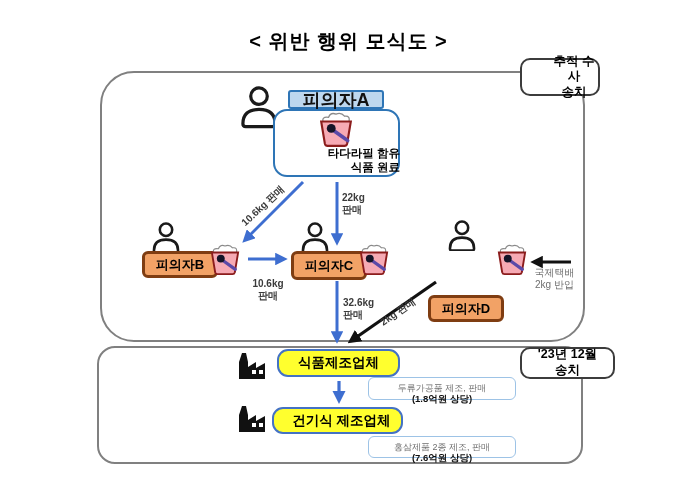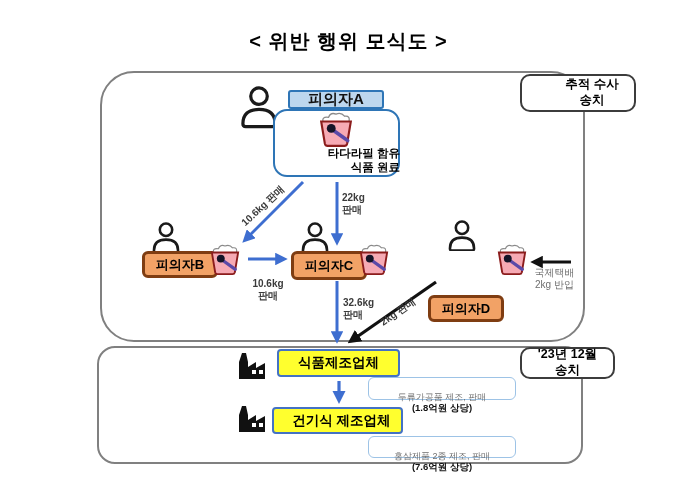--- a/index.html
+++ b/index.html
@@ -24,60 +24,60 @@
   .overlay{left:0;top:0;width:697px;height:483px;z-index:2;pointer-events:none;}
   .icon{z-index:3;}
   .suspect-box{
     background:#f2a266;border:3px solid #7f3d12;border-radius:6px;box-sizing:border-box;
     z-index:3;display:flex;align-items:center;justify-content:center;
     font-size:13px;font-weight:bold;color:#000;
   }
   .label-a{
     left:288px;top:90px;width:96px;height:19px;background:#bdd7ee;border:2px solid #2e75b6;
     border-radius:3px;box-sizing:border-box;z-index:4;display:flex;align-items:center;
-    justify-content:center;font-size:15px;font-weight:bold;z-index:4;
+    justify-content:center;font-size:18px;font-weight:bold;z-index:4;
   }
   .material-box{
     left:273px;top:109px;width:127px;height:68px;background:#fff;border:2.5px solid #2e75b6;
     border-radius:14px;box-sizing:border-box;z-index:3;
   }
   .material-text{
     left:273px;top:147px;width:127px;text-align:center;z-index:4;
     font-size:11.5px;font-weight:bold;line-height:1.2;color:#000;
   }
   .material-text span{display:block;text-align:right;}
   .flow-label{
     z-index:3;font-size:10px;font-weight:bold;color:#3b3b3b;line-height:1.2;
   }
   .flow-label span{display:block;}
   .rot{transform-origin:center center;text-align:center;}
   .gray-label{color:#6e6e6e;}
   .yellow-box{
-    background:#ffff2e;border:2.5px solid #4472c4;border-radius:4px;box-sizing:border-box;
+    background:#ffff2e;border:2.5px solid #4472c4;border-radius:11px;box-sizing:border-box;
     z-index:3;display:flex;align-items:center;justify-content:center;
     font-size:13.5px;font-weight:bold;color:#000;
   }
   .sub-label{
     background:#fff;border:1.5px solid #9dc3e6;border-radius:6px;box-sizing:border-box;
-    z-index:3;text-align:center;padding-top:14px;
+    z-index:3;text-align:center;padding-top:5px;
   }
   .sub-label .l1{display:block;font-size:9px;color:#6e6e6e;line-height:10.5px;}
   .sub-label .l2{display:block;font-size:9.5px;font-weight:bold;color:#111;line-height:10.5px;}
 </style>
 </head>
 <body>
 
 <div class="canvas">
 
   <div class="abs title">&lt; 위반 행위 모식도 &gt;</div>
 
   <div class="abs container top"></div>
   <div class="abs container bot"></div>
 
-  <div class="abs badge" style="left:520px;top:74px;width:116px;height:38px;padding-left:28px;">
+  <div class="abs badge" style="left:520px;top:58px;width:80px;height:38px;padding-left:28px;">
     <span>추적 수사</span>
     <span>송치</span>
   </div>
   <div class="abs badge" style="left:520px;top:347px;width:95px;height:32px;">
     <span>'23년 12월</span>
     <span>송치</span>
   </div>
 
   <svg class="abs overlay" viewBox="0 0 697 483">
     <defs>

